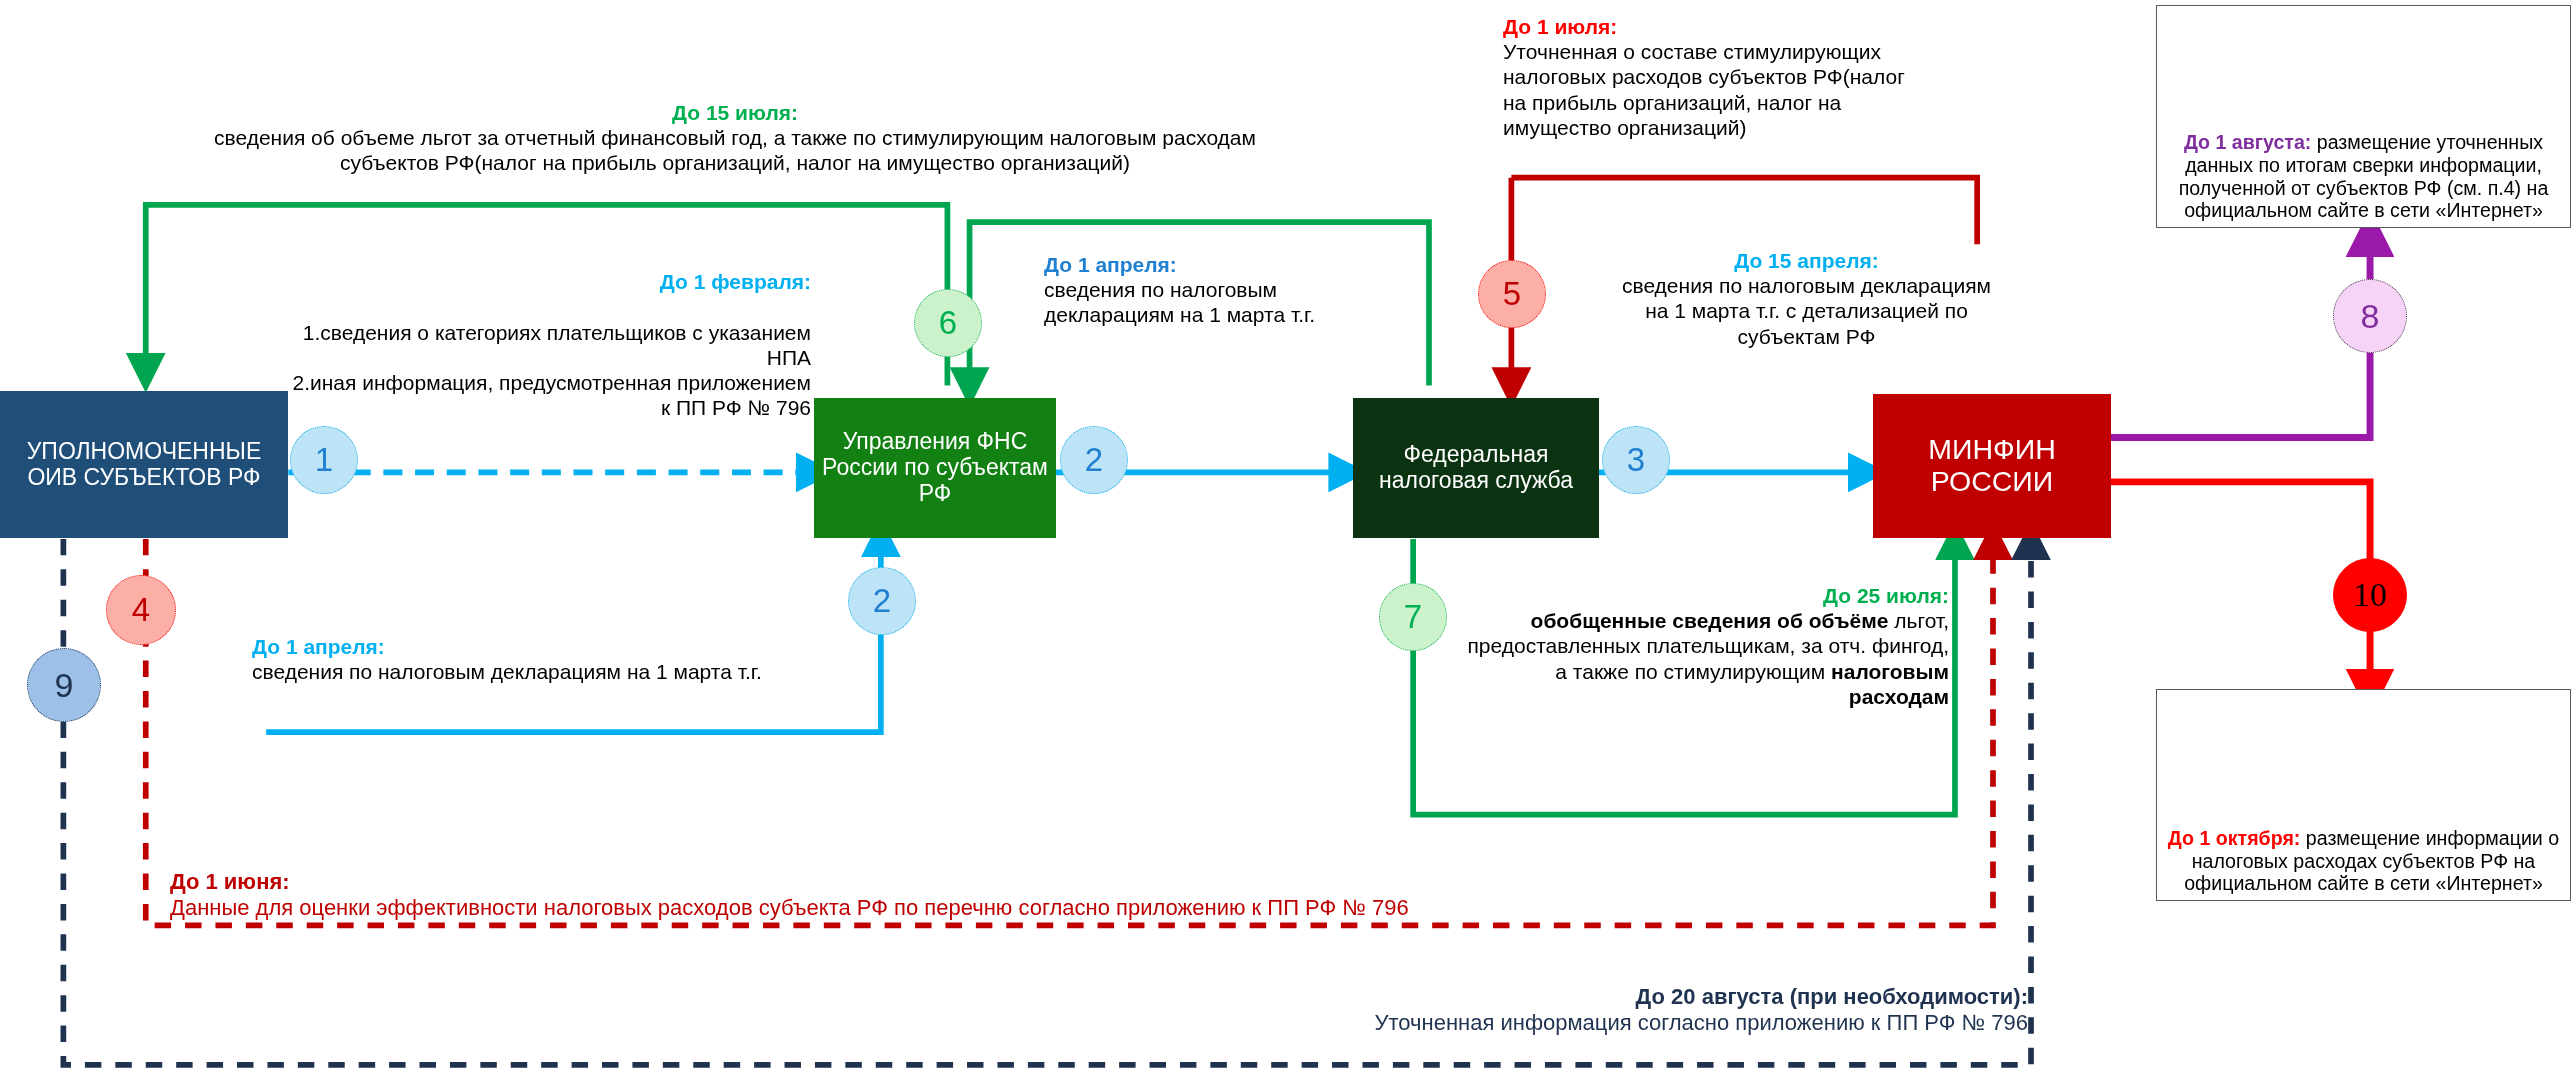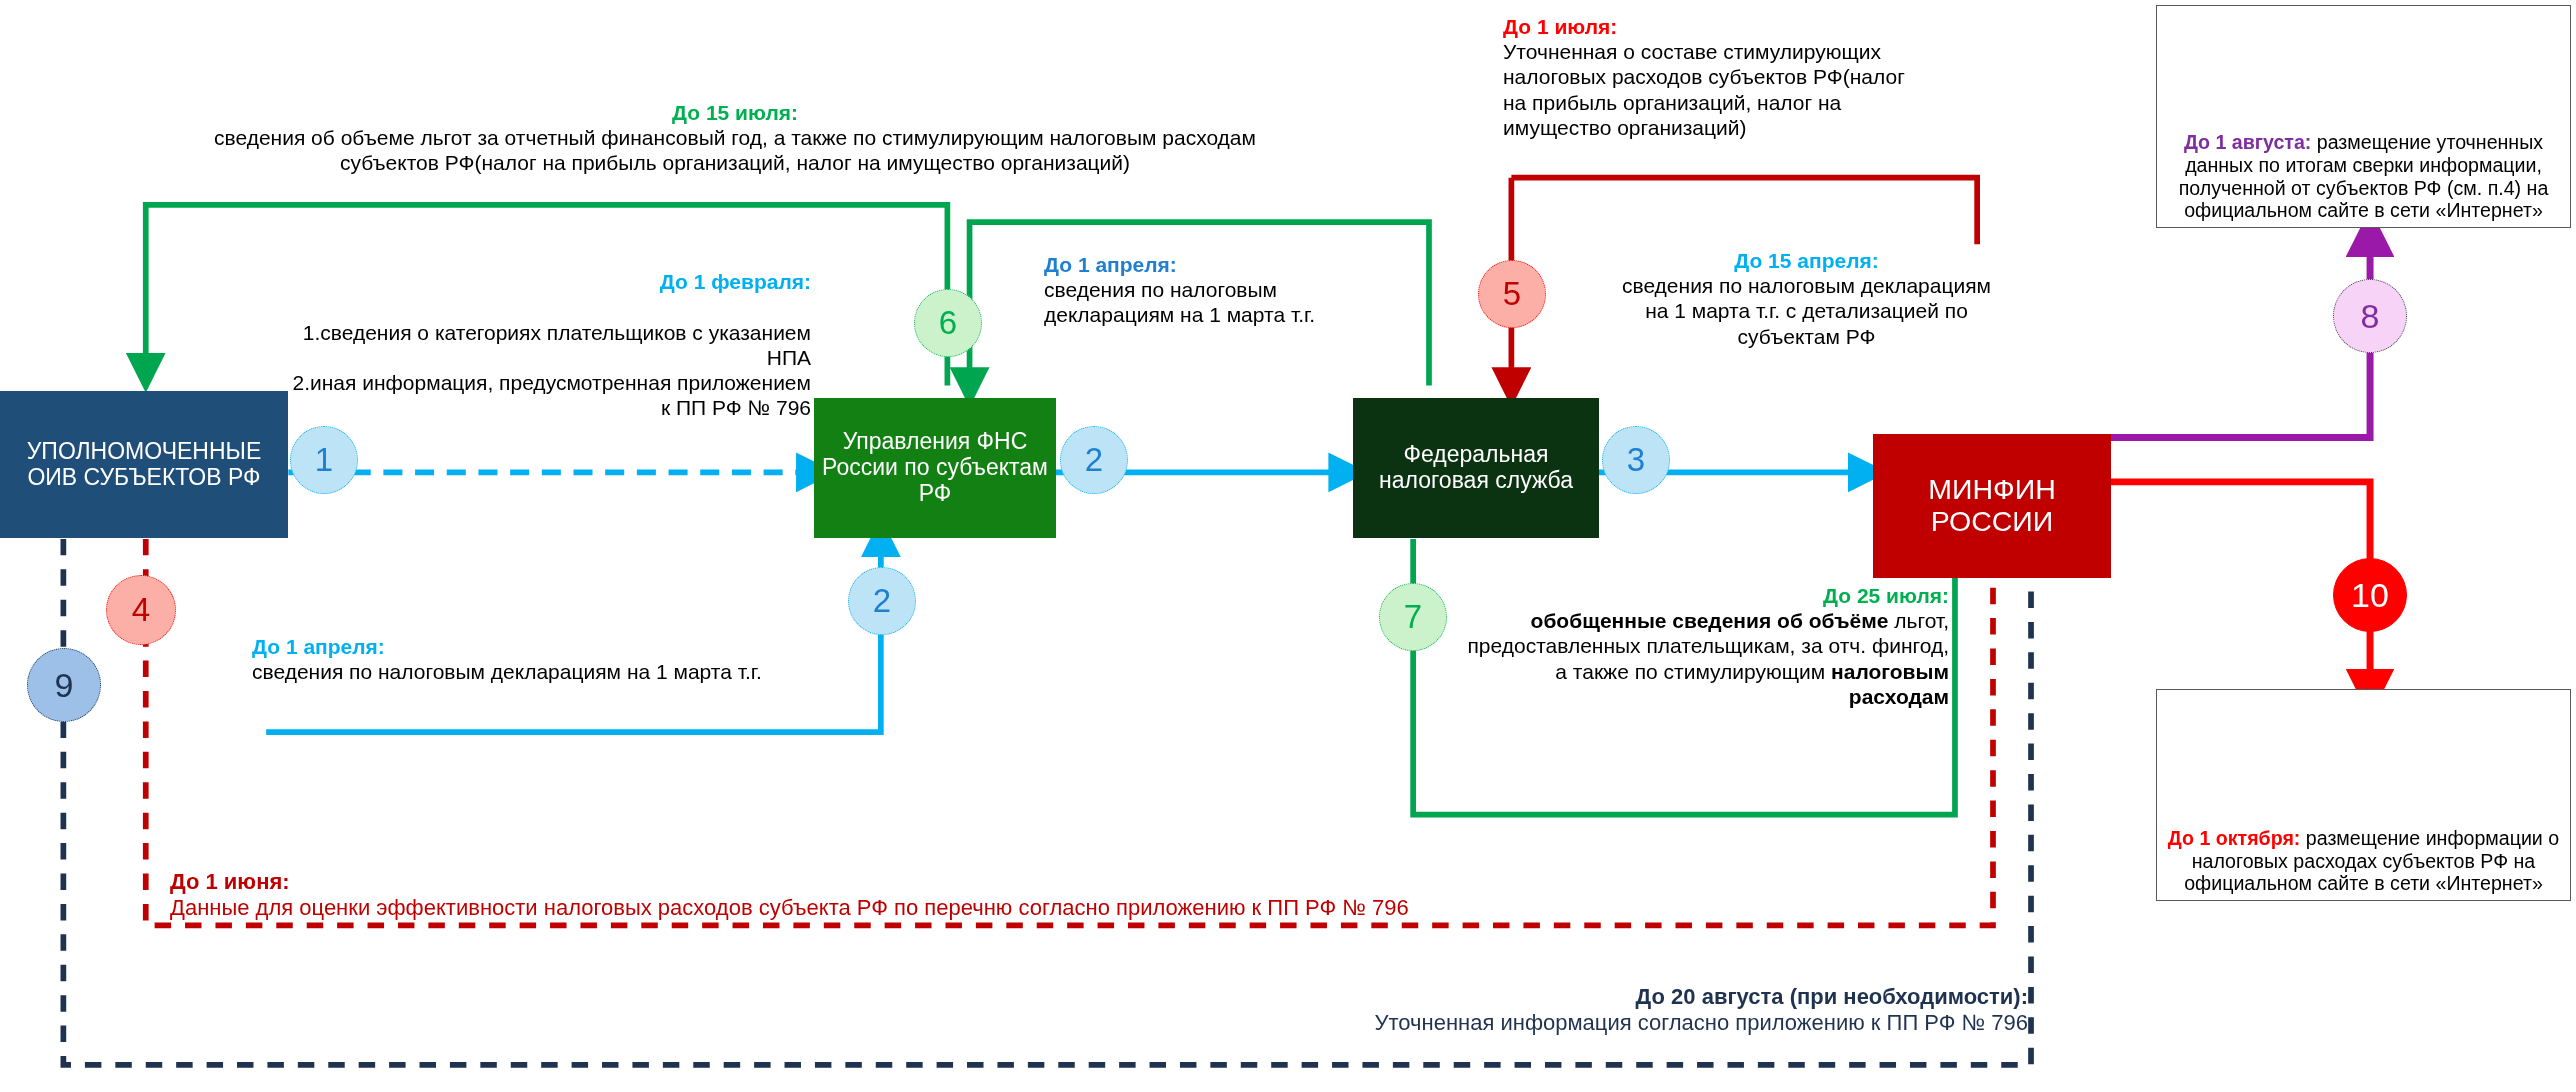--- a/index.html
+++ b/index.html
@@ -10,21 +10,21 @@
   .stage{position:absolute;left:0;top:0;width:2576px;height:1093px;}
   svg.lines{position:absolute;left:0;top:0;width:2576px;height:1093px;}
 
   .node{position:absolute;display:flex;align-items:center;justify-content:center;
         text-align:center;color:#fff;box-sizing:border-box;line-height:1.12;}
   .node span{display:block;}
 
   .n-oiv{background:#1F4E79;}
   .n-ufns{background:#138013;}
   .n-fns{background:#0C3311;}
-  .n-minfin{background:#C00000;margin-top:40px;}
+  .n-minfin{background:#C00000;}
 
   .wbox{position:absolute;box-sizing:border-box;background:#fff;border:1.3px solid #595959;
         display:flex;align-items:flex-end;justify-content:center;text-align:center;
         color:#000;line-height:1.16;padding:5px 9px;}
 
   .lbl{position:absolute;color:#000;line-height:1.2;box-sizing:border-box;}
   .lbl .hdr{display:block;font-weight:bold;}
   .c-green{color:#00B050;}
   .c-cyan{color:#00B0F0;}
   .c-blue{color:#1F7FD0;}
@@ -230,18 +230,18 @@
   </div>
 
   <div class="circ" style="left:2333px;top:279px;width:74px;height:74px;background:#F8D3F8;border:1.3px dotted #3B3B3B;color:#7F2E9E;font-size:34px;">
     <span>8</span>
   </div>
 
   <div class="circ" style="left:27px;top:648px;width:74px;height:74px;background:#9CC0E8;border:1.3px dotted #1F3350;color:#1F3350;font-size:34px;">
     <span>9</span>
   </div>
 
-  <div class="circ" style="left:2333px;top:558px;width:74px;height:74px;background:#FF0000;border:1.3px solid #FF0000;color:#ffffff;font-size:34px;">
+  <div class="circ" style="left:2333px;top:558px;width:74px;height:74px;background:#FF0000;border:1.3px solid #FF0000;color:#000000;font-size:34px;font-family:Liberation Serif, serif;">
     <span>10</span>
   </div>
 
 </div>
 
 
 </body></html>

